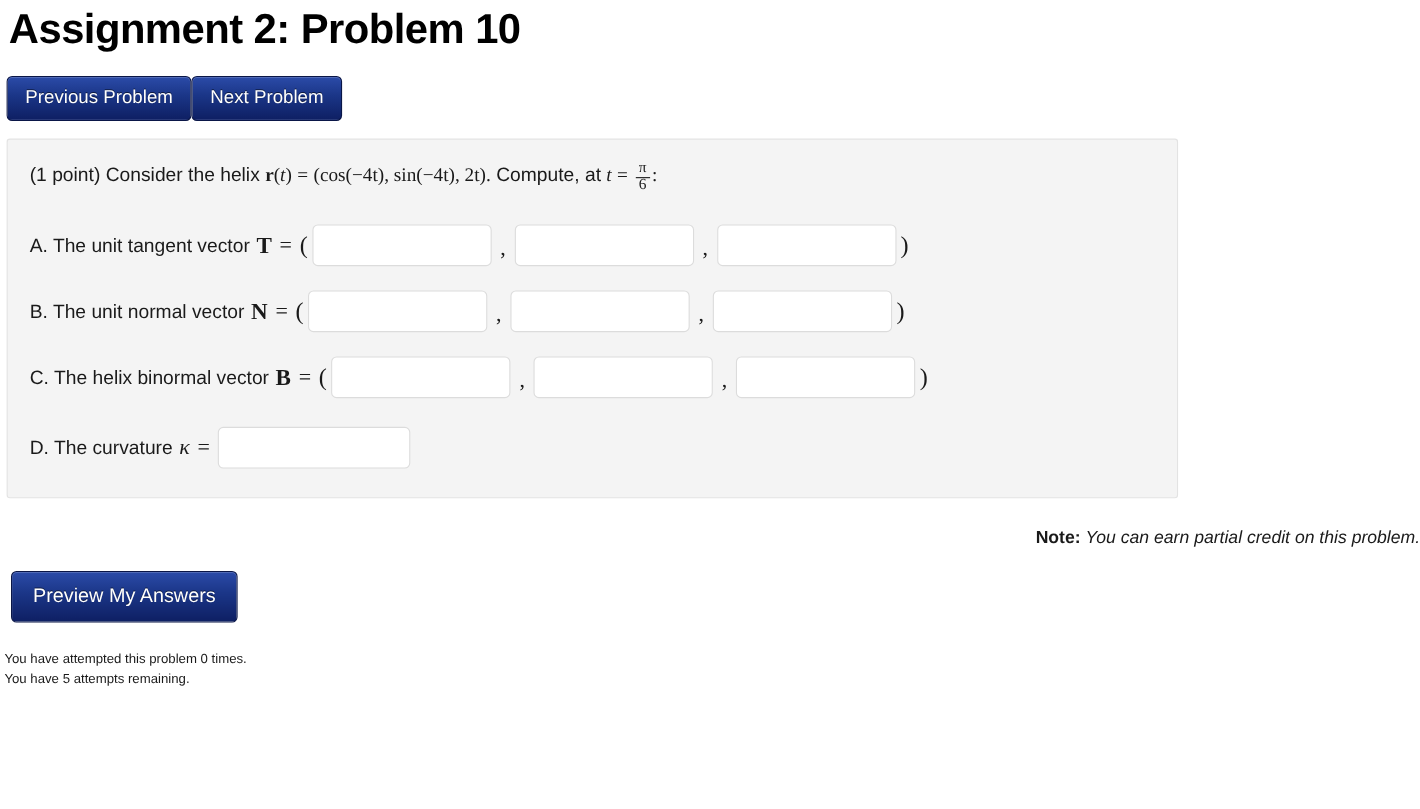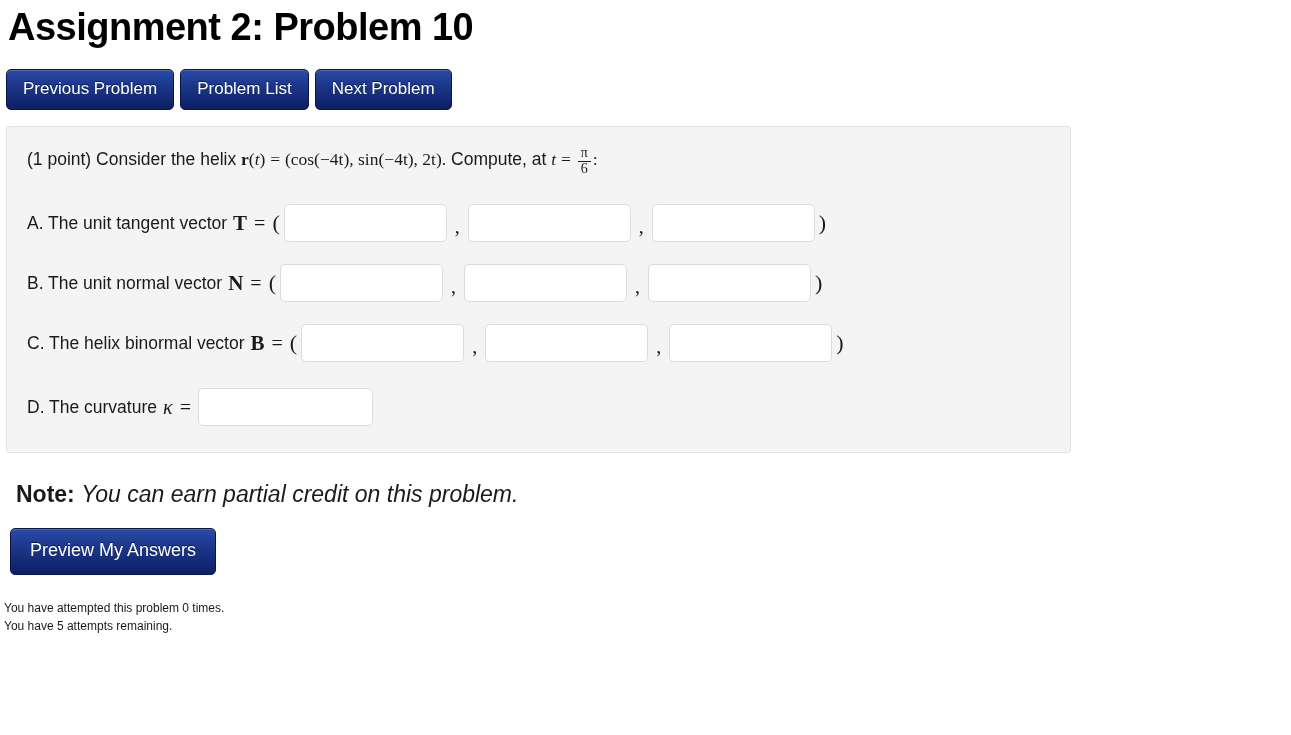--- a/index.html
+++ b/index.html
@@ -25,21 +25,20 @@
     padding: 4px 0 0 4px;
     color: #000;
   }
 
   
   .nav-row {
     margin: 0;
     padding: 19px 0 0 6px;
     display: flex;
     align-items: flex-start;
-    gap: 6px;
   }
   .btn {
     display: inline-block;
     font-family: "Liberation Sans", sans-serif;
     font-size: 17px;
     color: #ffffff;
     text-shadow: 0 -1px 0 rgba(0,0,0,0.55);
     background: linear-gradient(to bottom, #2b4ba8 0%, #1b3688 42%, #0e1f63 100%);
     border: 1px solid #0a1647;
     border-radius: 5px;
@@ -140,22 +139,23 @@
     color: #222;
     padding: 0 8px;
     outline: none;
     margin: 0 2px;
   }
   .ans-input.wide { width: 175px; }
 
   
   .note {
     margin: 28px 0 0 16px;
-    font-size: 23px;
-    color: #1a1a1a;
+    font-size: 16px;
+    color: #1a1a1a;
+    text-align: right;
   }
   .note b { font-weight: bold; }
   .note i { font-style: italic; }
 
   .submit-row {
     margin: 20px 0 0 10px;
     display: flex;
     gap: 14px;
     align-items: flex-start;
   }
@@ -169,21 +169,20 @@
   }
   .attempts div { display: block; }
 </style>
 </head>
 <body>
 
 <h1 class="page-title">Assignment 2: Problem 10</h1>
 
 <div class="nav-row">
   <button class="btn">Previous Problem</button>
-  <button class="btn">Problem List</button>
   <button class="btn">Next Problem</button>
 </div>
 
 <div class="problem-panel">
 
   <div class="problem-statement">
     <span>(1 point)</span>
     <span>Consider the helix</span>
     <span class="mbold">r</span><span class="mpar">(</span><span class="mvar">t</span><span class="mpar">)</span>
     <span class="mop">=</span>

